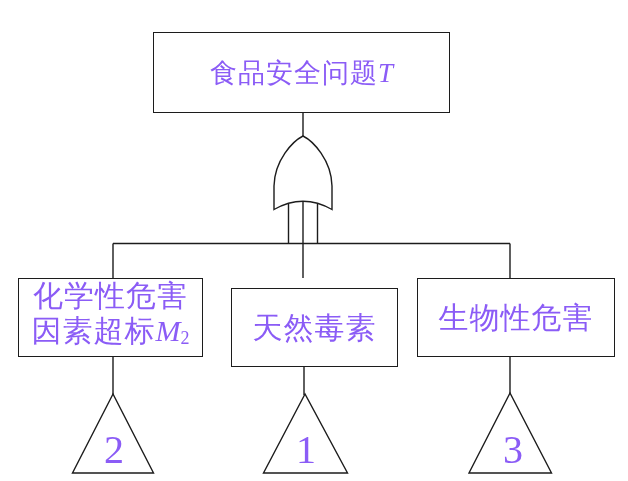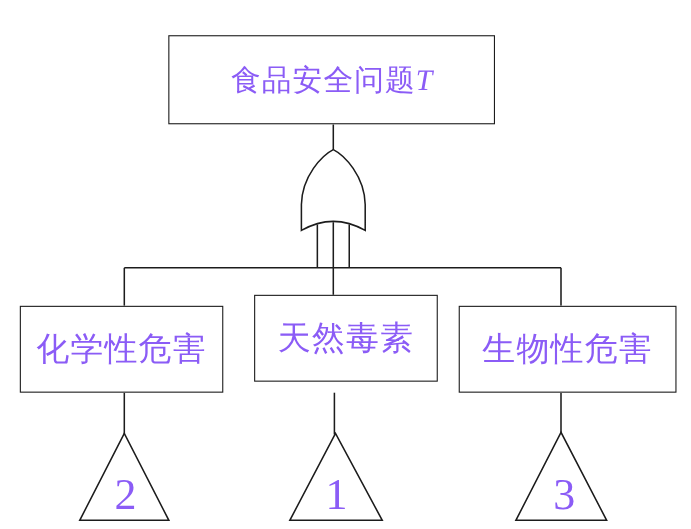--- a/index.html
+++ b/index.html
@@ -30,21 +30,21 @@
     width: 297px; height: 81px;
     font-size: 27px;
     letter-spacing: 1px;
   }
   .event {
     font-size: 30px;
     line-height: 35px;
     letter-spacing: 1px;
   }
   .e-left  { left: 18px;  top: 278px; width: 185px; height: 79px; }
-  .e-mid   { left: 231px; top: 268px; width: 167px; height: 79px; }
+  .e-mid   { left: 231px; top: 288px; width: 167px; height: 79px; }
   .e-right { left: 417px; top: 278px; width: 198px; height: 79px; }
   .sym { font-style: italic; letter-spacing: 0; }
   sub { font-size: 0.6em; font-style: normal; vertical-align: -0.18em; letter-spacing: 0; }
   .tnum {
     position: absolute;
     width: 40px;
     top: 430px;
     line-height: 40px;
     text-align: center;
     font-size: 40px;
@@ -89,20 +89,23 @@
   </svg>
 
   <div class="node top-box">
     <div>
       <span>食品安全问题</span><span class="sym">T</span>
     </div>
   </div>
 
   <div class="node event e-left">
     <div>化学性危害</div>
+    <div>
+      <span>因素超标</span><span class="sym">M</span><sub>2</sub>
+    </div>
   </div>
 
   <div class="node event e-mid">
     <div>天然毒素</div>
   </div>
 
   <div class="node event e-right">
     <div>生物性危害</div>
   </div>
 

